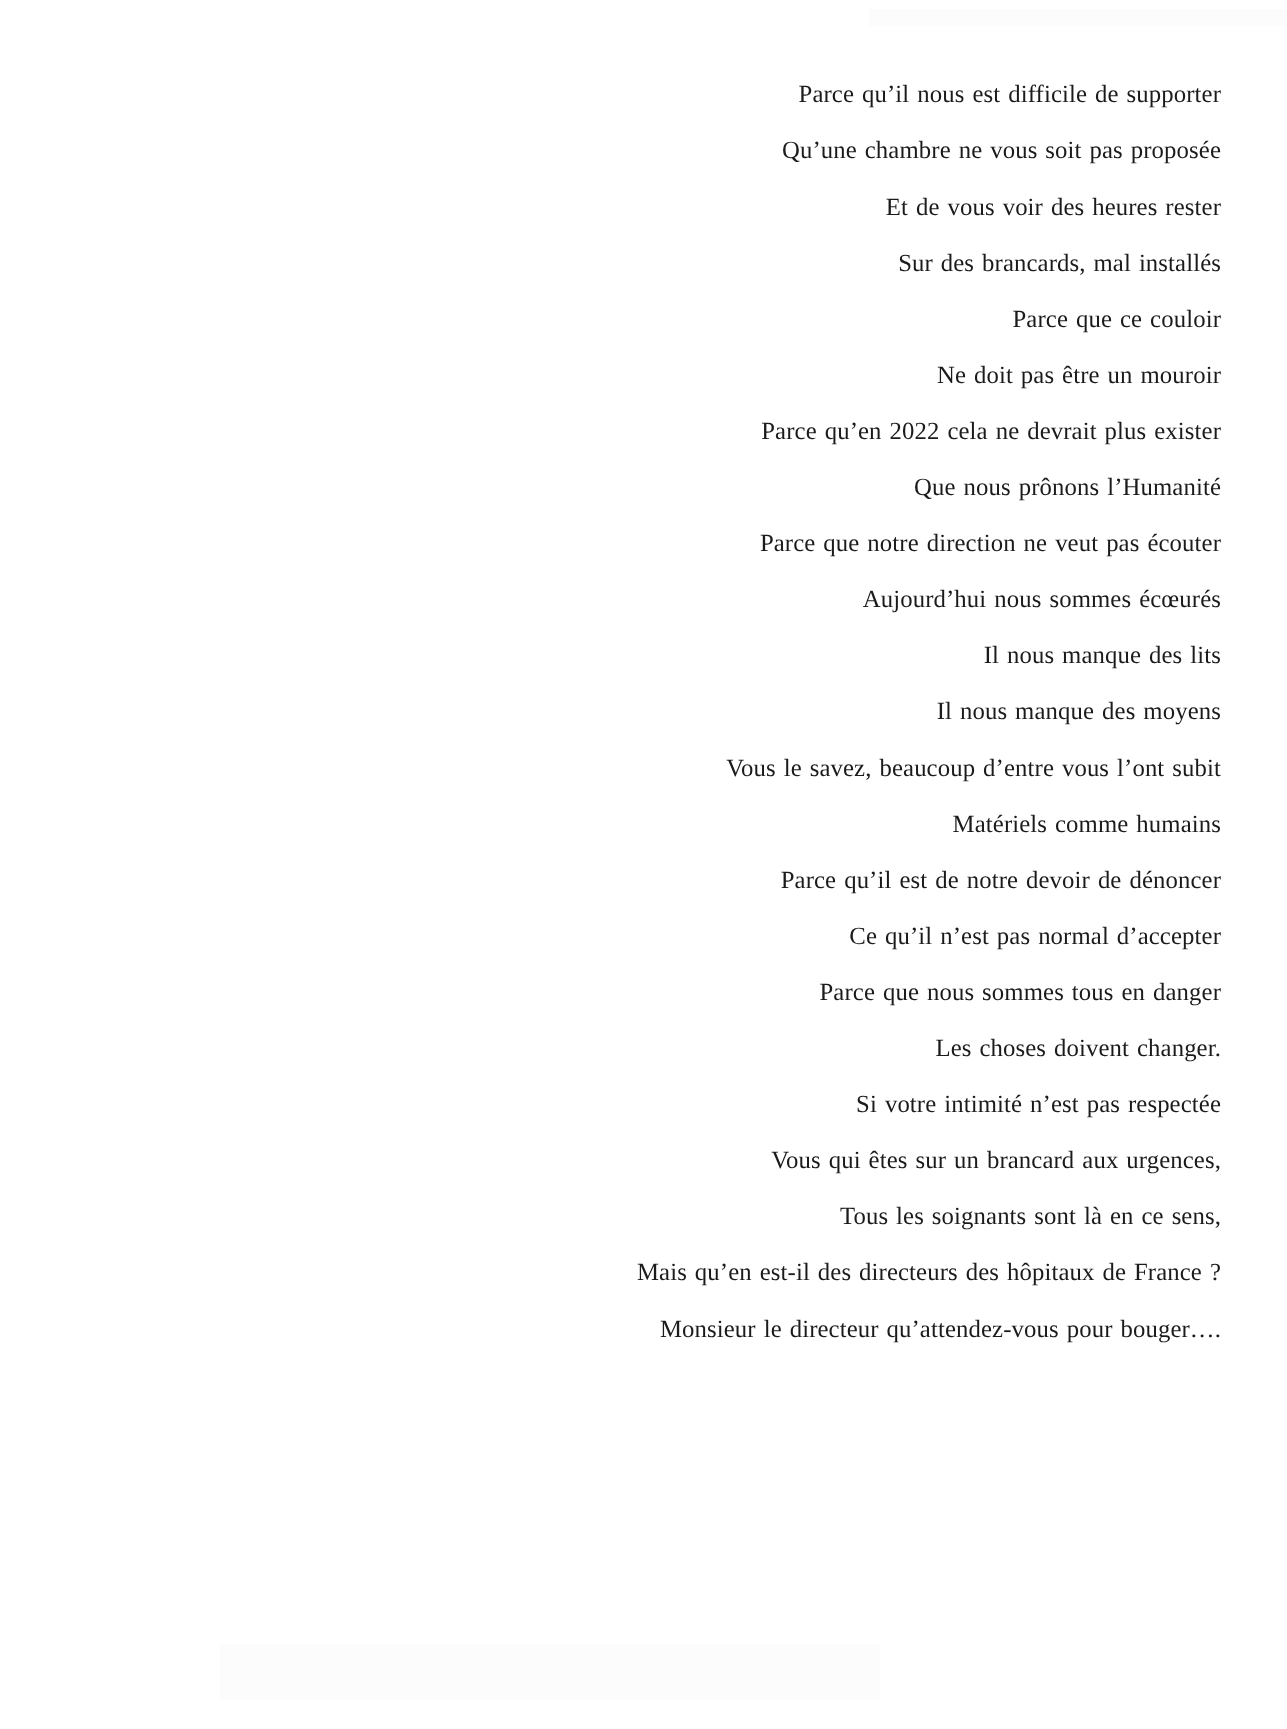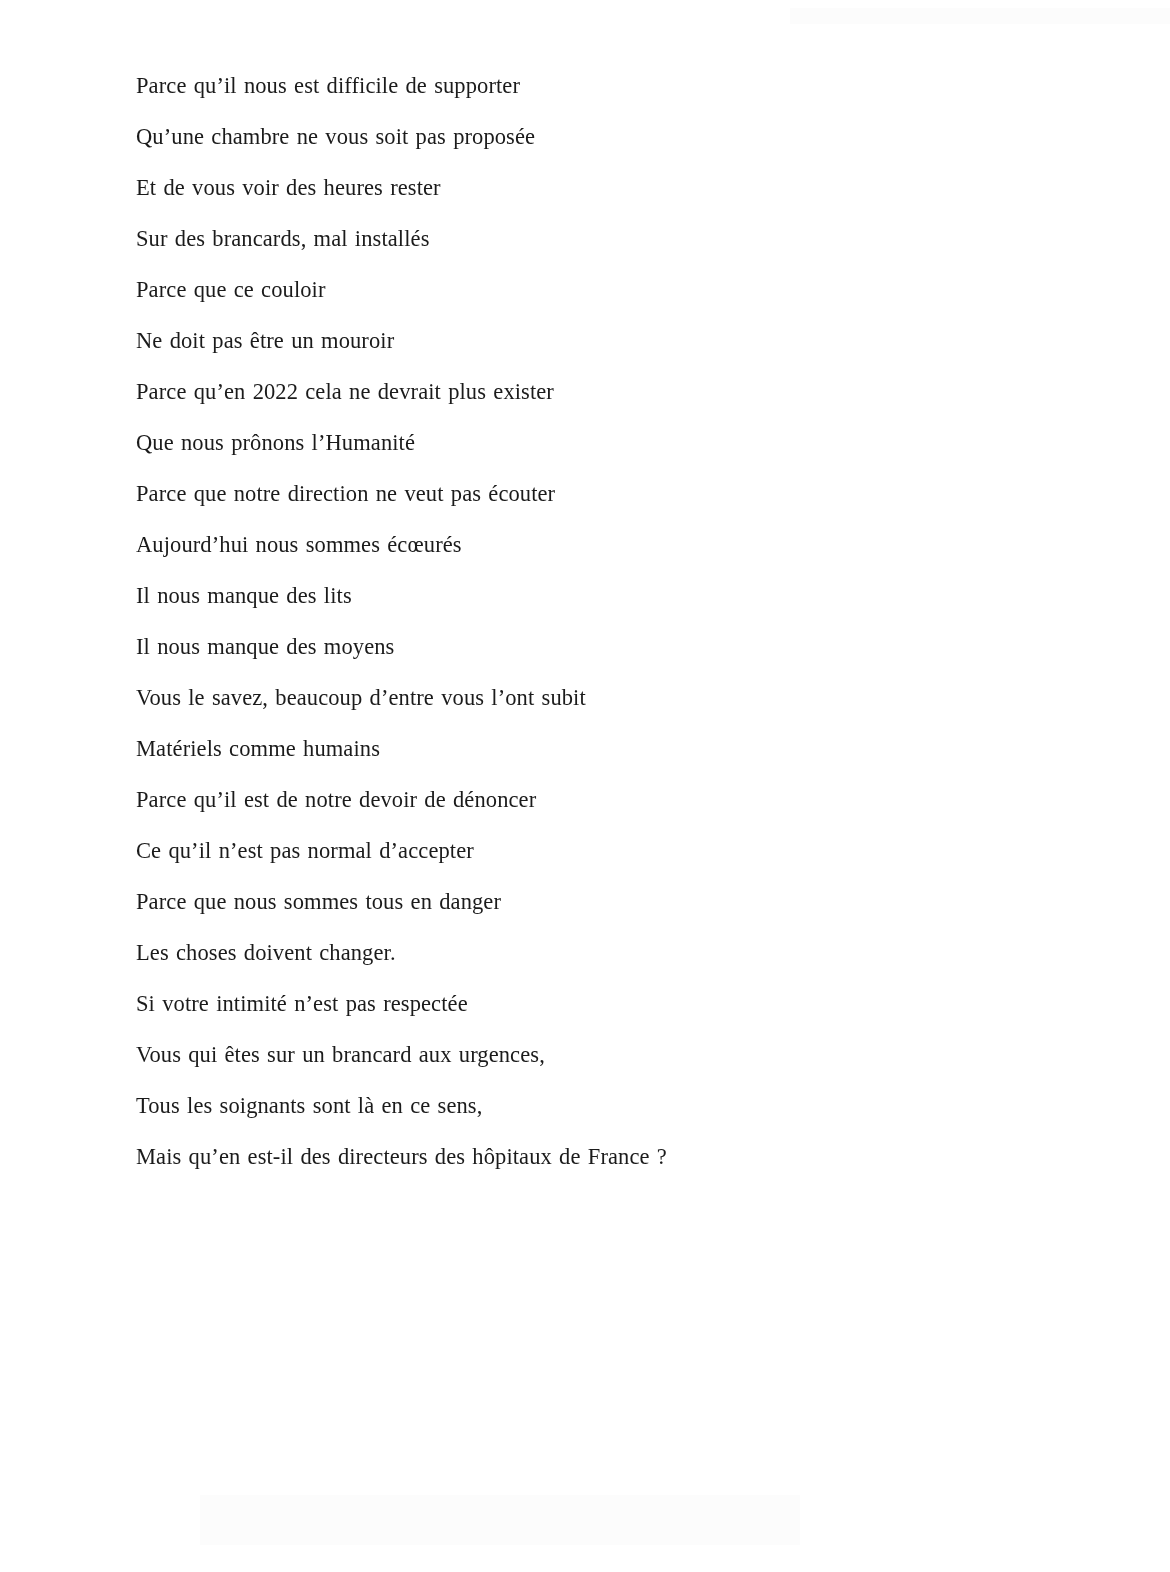--- a/index.html
+++ b/index.html
@@ -10,23 +10,24 @@
   .page {
     position: relative;
     width: 1170px;
     height: 1572px;
     background: #ffffff;
     overflow: hidden;
     font-family: "Liberation Serif", "DejaVu Serif", serif;
   }
   .poem {
     position: absolute;
-    left: 136px;
+    left: 151px;
     top: 60px;
     right: 60px;
+    text-align: right;
   }
   .poem p.line {
     margin: 0;
     padding: 0;
     font-size: 22.5px;
     line-height: 51px;
     color: #1b1b1b;
     word-spacing: 1.5px;
     letter-spacing: 0.1px;
     white-space: pre;
@@ -71,15 +72,16 @@
       <p class="line">Vous le savez, beaucoup d’entre vous l’ont subit</p>
       <p class="line">Matériels comme humains</p>
       <p class="line">Parce qu’il est de notre devoir de dénoncer</p>
       <p class="line">Ce qu’il n’est pas normal d’accepter</p>
       <p class="line">Parce que nous sommes tous en danger</p>
       <p class="line">Les choses doivent changer.</p>
       <p class="line">Si votre intimité n’est pas respectée</p>
       <p class="line">Vous qui êtes sur un brancard aux urgences,</p>
       <p class="line">Tous les soignants sont là en ce sens,</p>
       <p class="line">Mais qu’en est-il des directeurs des hôpitaux de France ?</p>
+      <p class="line">Monsieur le directeur qu’attendez-vous pour bouger….</p>
     </div>
   <div class="artifact artifact-bottom"></div>
 </div>
 
 </body></html>

